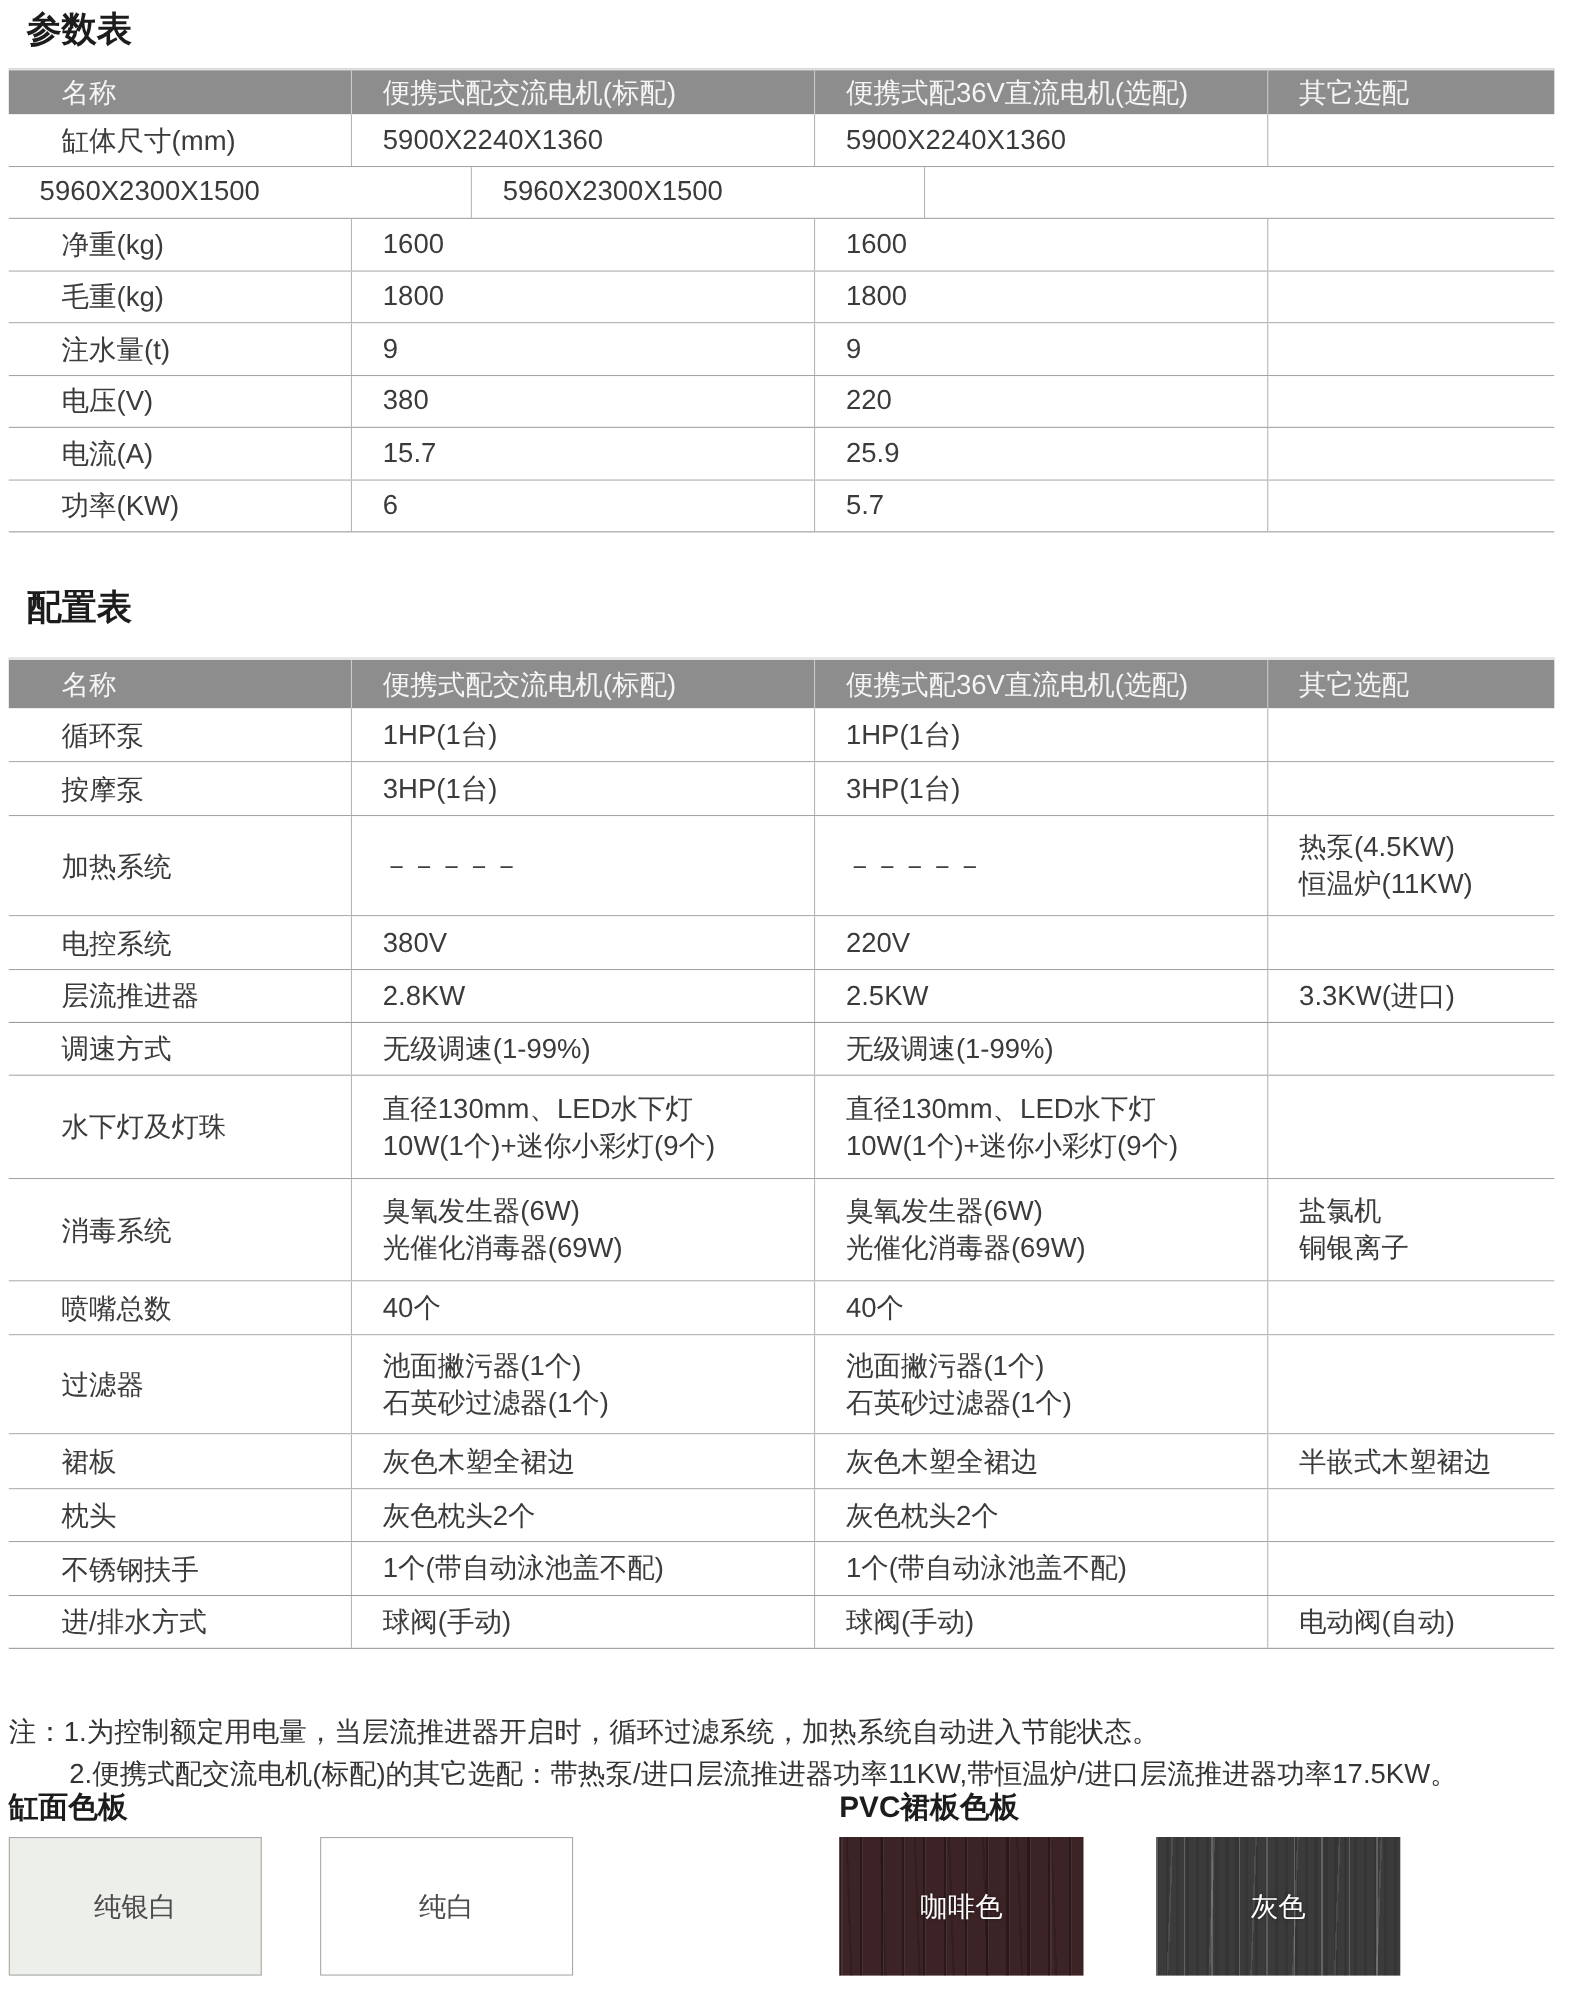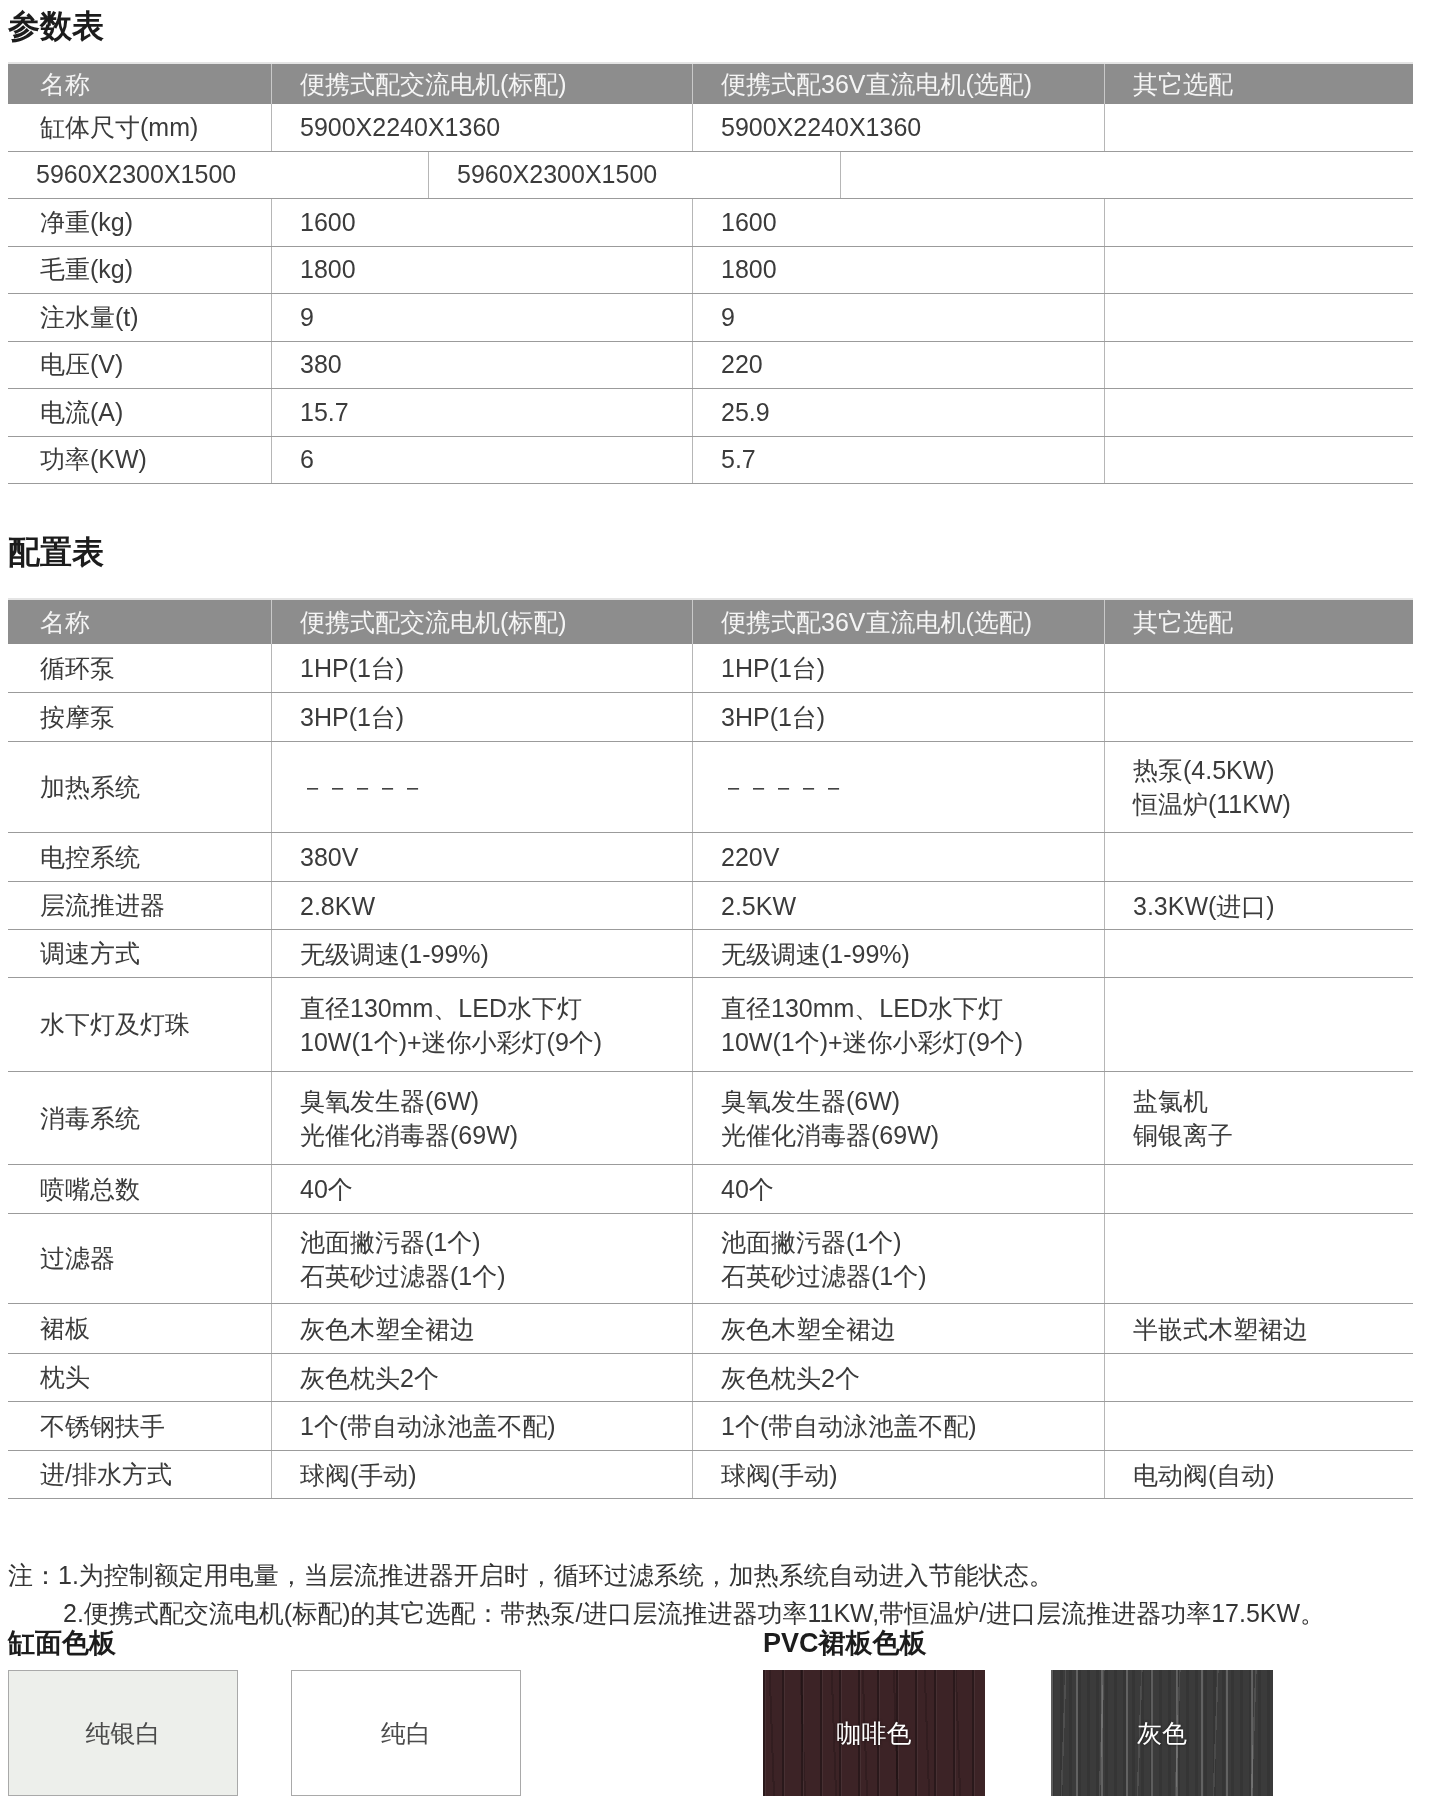--- a/index.html
+++ b/index.html
@@ -4,42 +4,42 @@
 <style>
   html,body{margin:0;padding:0;}
   body{
     width:1435px;height:1815px;background:#ffffff;
     font-family:"Liberation Sans","DejaVu Sans",sans-serif;
     color:#3b3b3b;-webkit-font-smoothing:antialiased;
   }
   .page{position:relative;width:1435px;height:1815px;background:#ffffff;overflow:hidden;}
 
   .sec-title{
-    position:absolute;left:8px;font-size:32px;font-weight:600;color:#1c1c1c;line-height:40px;
+    position:absolute;left:24px;font-size:32px;font-weight:600;color:#1c1c1c;line-height:40px;
   }
   #t1-title{top:6px;}
   #t2-title{top:532px;}
 
   .dtable{position:absolute;left:8px;width:1405px;}
   #table1{top:62px;}
   #table2{top:598px;}
 
   .thead{
     display:flex;background-color:#8d8d8d;border-top:2px solid #e4e4e4;
   }
   #table1 .thead{height:40px;}
   #table2 .thead{height:44px;}
   .thead .c{color:#f5f5f5;border-right-color:#c9c9c9;}
 
   .trow{display:flex;border-bottom:1px solid #9b9b9b;background:#ffffff;}
   .c{
     box-sizing:border-box;display:flex;flex-direction:column;justify-content:center;
     padding-left:28px;font-size:25px;color:#3b3b3b;
   }
-  .c1{width:264px;padding-left:32px;}
+  .c1{width:312px;padding-left:48px;}
   .c2{width:421px;}
   .c3{width:412px;}
   .c4{width:260px;padding-right:22px;}
   .c1,.c2,.c3{border-right:1px solid #b6b6b6;}
 
   #table1 .trow{height:46.5px;}
   .h47{height:47px}.h48{height:48px}.h49{height:49px}
   .h89{height:89px}.h90{height:90px}.h92{height:92px}.h93{height:93px}
 
   .ln{line-height:34px;}

